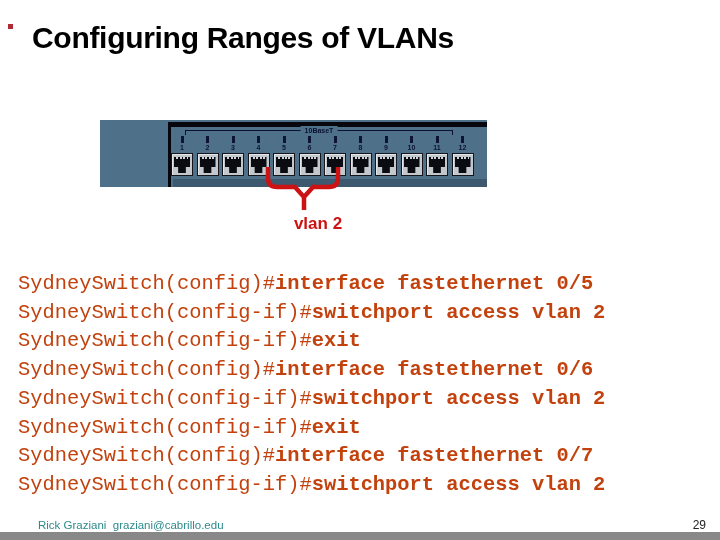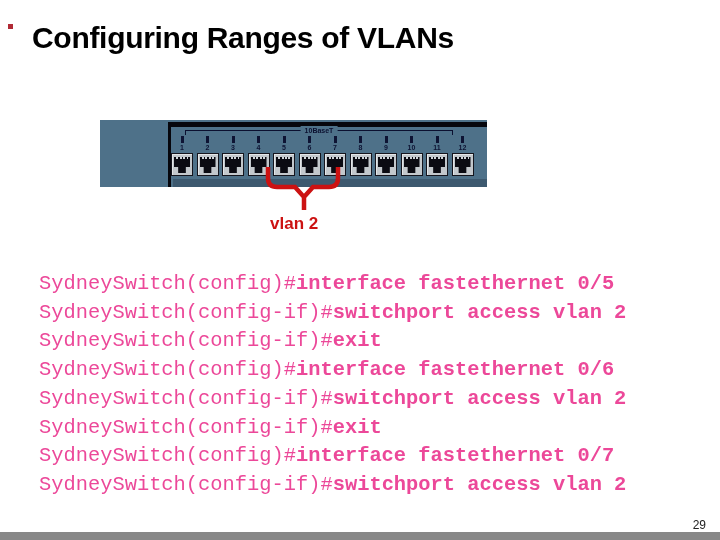--- a/index.html
+++ b/index.html
@@ -51,29 +51,29 @@
   }
   .jack-pins {
     width:12px; height:2px; margin:3px auto 0;
     background: repeating-linear-gradient(90deg,#cfd4d8 0 2px, transparent 2px 3.5px);
   }
 
   
   .vlan-brace { position:absolute; left:265px; top:166px; }
   .vlan-brace path { stroke:var(--accent-red,#cc1212); stroke-width:4.5; fill:none; }
   .vlan-annotation {
-    position:absolute; left:270px; top:214px; width:96px; 
+    position:absolute; left:270px; top:214px; width:96px; text-align:center;
     font-size:17px; font-weight:bold; color:var(--accent-red,#cc1212);
   }
 
   
   .console-output {
-    position:absolute; left:39px; top:270px;
+    position:absolute; left:18px; top:270px;
     font-family:"Liberation Mono", monospace;
-    font-size:20.4px; line-height:28.7px; color:#ec4899; white-space:pre;
+    font-size:20.4px; line-height:28.7px; color:#c2410c; white-space:pre;
   }
   .console-line .prompt { font-weight:normal; }
   .console-line .cmd { font-weight:bold; }
 
   
   .footer-credit {
     position:absolute; left:38px; top:519px;
     font-size:11.5px; color:var(--footer-teal,#2d8a8c); white-space:pre;
   }
   .page-number { position:absolute; right:14px; top:518px; font-size:12px; color:#222;text-align:right; }
@@ -205,15 +205,16 @@
       </div>
   </div>
 
   <svg class="vlan-brace" width="76" height="46" viewBox="0 0 76 46">
     <path d="M3 1 V12 Q3 21 12 21 H30 L39 31 V44 M39 31 L48 21 H64 Q73 21 73 12 V1"></path>
   </svg>
   <div class="vlan-annotation">vlan 2</div>
 
   <div class="console-output"><div class="console-line"><span class="prompt">SydneySwitch(config)#</span><span class="cmd">interface fastethernet 0/5</span></div><div class="console-line"><span class="prompt">SydneySwitch(config-if)#</span><span class="cmd">switchport access vlan 2</span></div><div class="console-line"><span class="prompt">SydneySwitch(config-if)#</span><span class="cmd">exit</span></div><div class="console-line"><span class="prompt">SydneySwitch(config)#</span><span class="cmd">interface fastethernet 0/6</span></div><div class="console-line"><span class="prompt">SydneySwitch(config-if)#</span><span class="cmd">switchport access vlan 2</span></div><div class="console-line"><span class="prompt">SydneySwitch(config-if)#</span><span class="cmd">exit</span></div><div class="console-line"><span class="prompt">SydneySwitch(config)#</span><span class="cmd">interface fastethernet 0/7</span></div><div class="console-line"><span class="prompt">SydneySwitch(config-if)#</span><span class="cmd">switchport access vlan 2</span></div></div>
 
+  <div class="footer-credit">Rick Graziani  graziani@cabrillo.edu</div>
   <div class="page-number">29</div>
 
 </div>
 
 </body></html>

